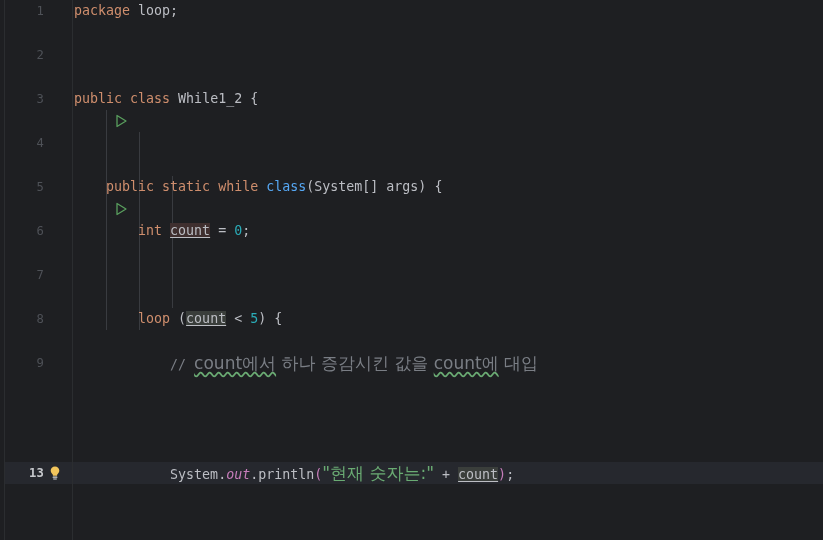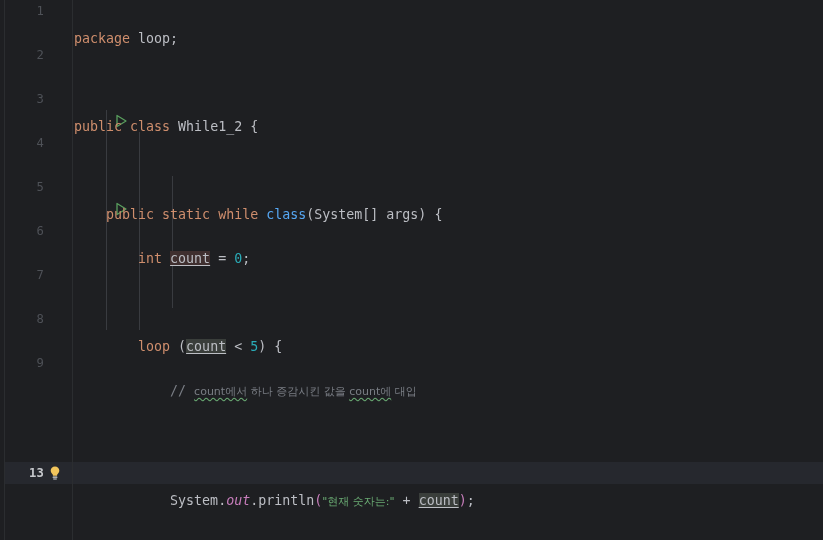--- a/index.html
+++ b/index.html
@@ -83,21 +83,20 @@
   
   .code {
     position: absolute;
     left: 74px;
     top: 0;
     right: 0;
     height: 22px;
     color: #BCBEC4;
     font-size: 13.3px;
     white-space: pre;
-    margin-top: 28px;
   }
 
   
   .gutter-bg {
     position: absolute;
     left: 5px; top: 0;
     width: 68px; height: 540px;
     background: #1E1F22;
     z-index: 1;
   }
@@ -142,21 +141,21 @@
   .wavy-warn {
     text-decoration: underline wavy #E0A336;
     text-decoration-skip-ink: none;
     text-underline-offset: 2px;
   }
   .wavy-typo {
     text-decoration: underline wavy #6AAB73;
     text-decoration-skip-ink: none;
     text-underline-offset: 2px;
   }
-  .kor { font-family: "DejaVu Sans", "Liberation Sans", sans-serif; font-size: 11px; }
+  .kor { font-family: "DejaVu Sans", "Liberation Sans", sans-serif; font-size: 17px; }
 </style>
 </head>
 <body>
 
 <div class="editor">
 
   <div class="gutter-bg"></div>
   <div class="left-strip"></div>
 
   <div class="indent-guides">

